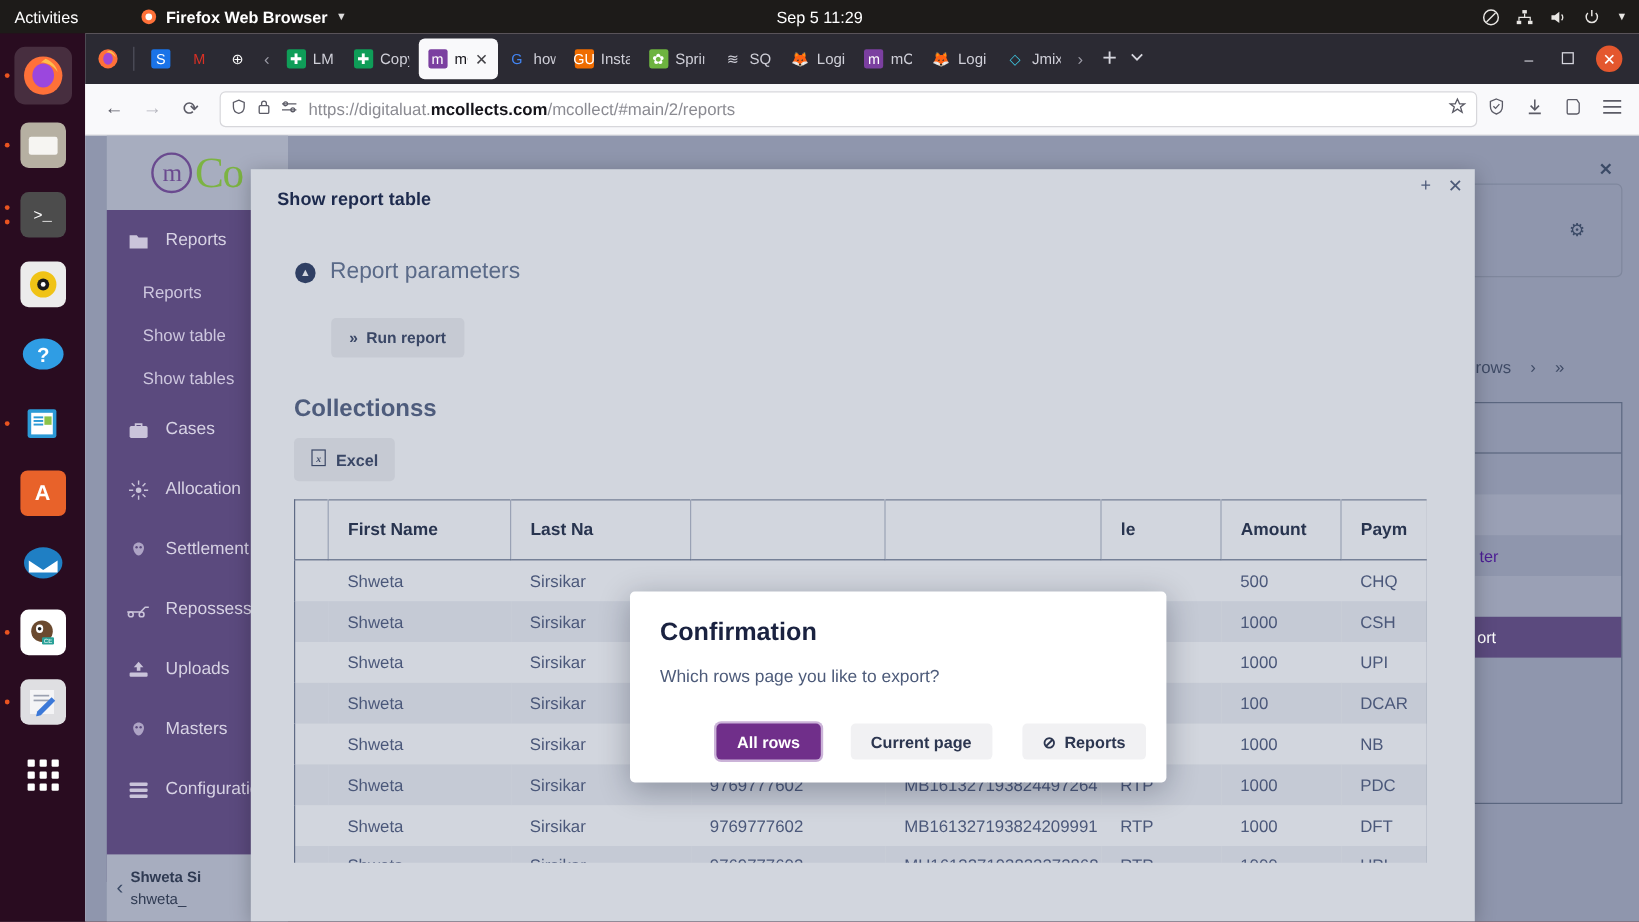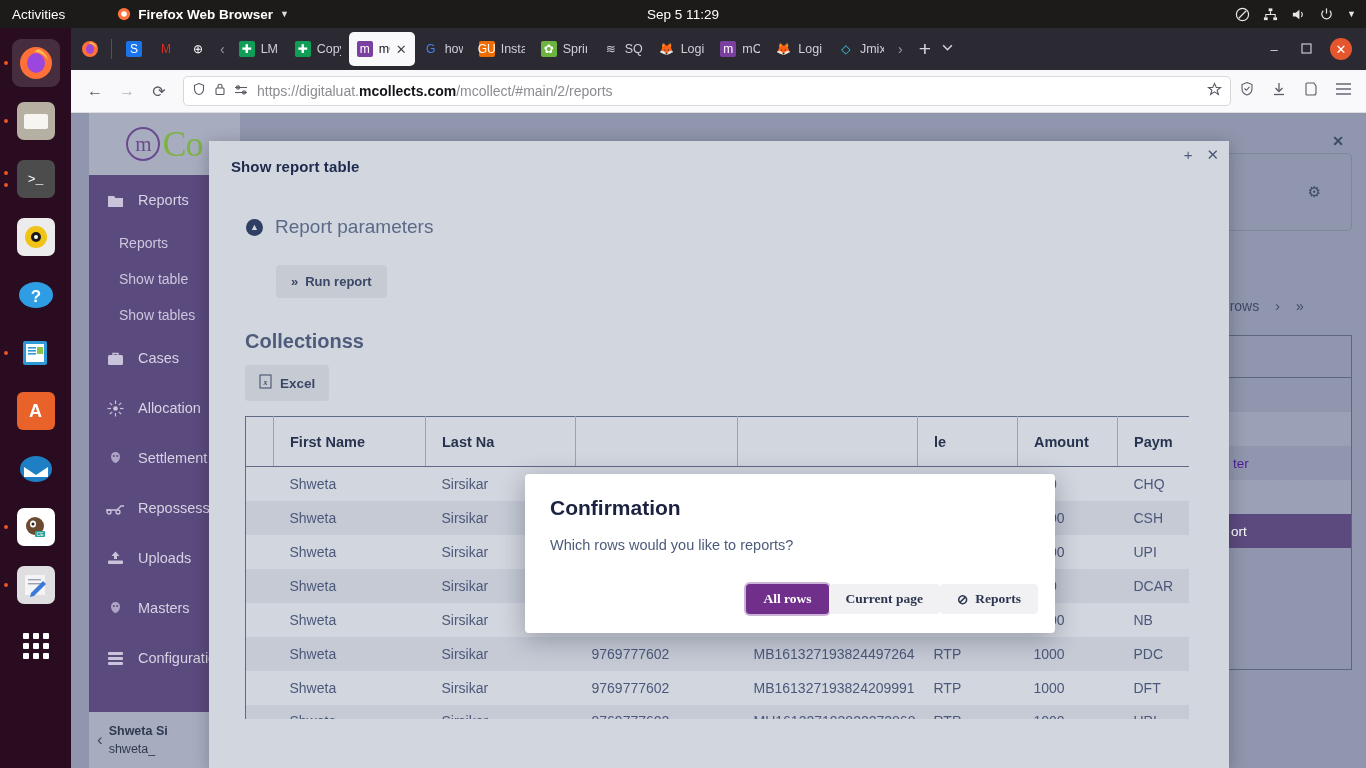--- a/index.html
+++ b/index.html
@@ -156,25 +156,25 @@
   .col-chk { width:28px; }
   .col-fn { width:152px; }
   .col-ln { width:150px; }
   .col-ph { width:162px; }
   .col-ref { width:180px; }
   .col-mode { width:100px; }
   .col-amt { width:100px;margin-top:30px; }
   .col-pay { width:72px; }
 
   
-  .confirm { position:absolute; left:454px; top:361px; width:530px; height:159px;
+  .confirm { position:absolute; left:454px; top:380px; width:447px; height:159px;
     background:#fff; border-radius:4px; box-shadow:0 6px 26px rgba(10,16,35,.30); }
   .cf-title { margin:22px 0 0 25px; font-size:21px; font-weight:700; color:#1a2240; }
   .cf-msg { margin:17px 0 0 25px; font-size:14.5px; color:#4d5b7a; }
-  .cf-btns { position:absolute; right:17px; bottom:19px; display:flex; gap:0;font-family:Liberation Serif, serif; }
+  .cf-btns { position:absolute; right:17px; bottom:19px; display:flex; gap:25px; }
   .cf-btn { height:30px; border-radius:4px; padding:0 17px; display:flex; align-items:center;
     justify-content:center; gap:7px; font-size:13.5px; font-weight:700; }
   .cf-btn.primary { background:#702f8a; color:#fff; box-shadow:0 0 0 2px #cbb3d8; }
   .cf-btn.plain { background:#f1f1f3; color:#2c3650; }
 </style>
 </head>
 <body>
 
 <div id="root">
 
@@ -736,21 +736,21 @@
                   <td class="col-amt">1000</td>
                   <td class="col-pay">UPI</td>
                 </tr>
               </tbody>
           </table>
         </div>
       </div>
 
       <div class="confirm">
         <div class="cf-title">Confirmation</div>
-        <div class="cf-msg">Which rows would you like to reports?</div>
+        <div class="cf-msg">Which rows page you like to export?</div>
         <div class="cf-btns">
           <div class="cf-btn primary">All rows</div>
           <div class="cf-btn plain">Current page</div>
           <div class="cf-btn plain">
             <span>⊘</span>
             <span>Reports</span>
           </div>
         </div>
       </div>
 

